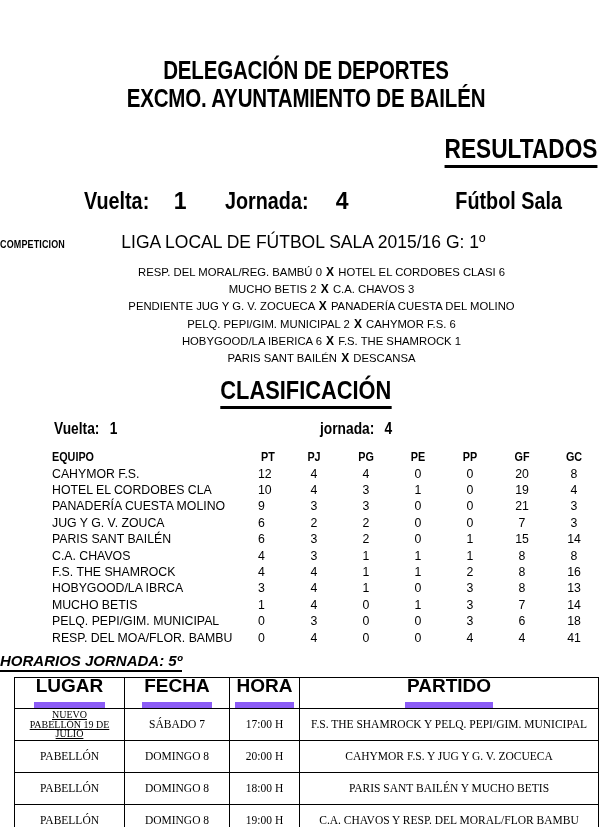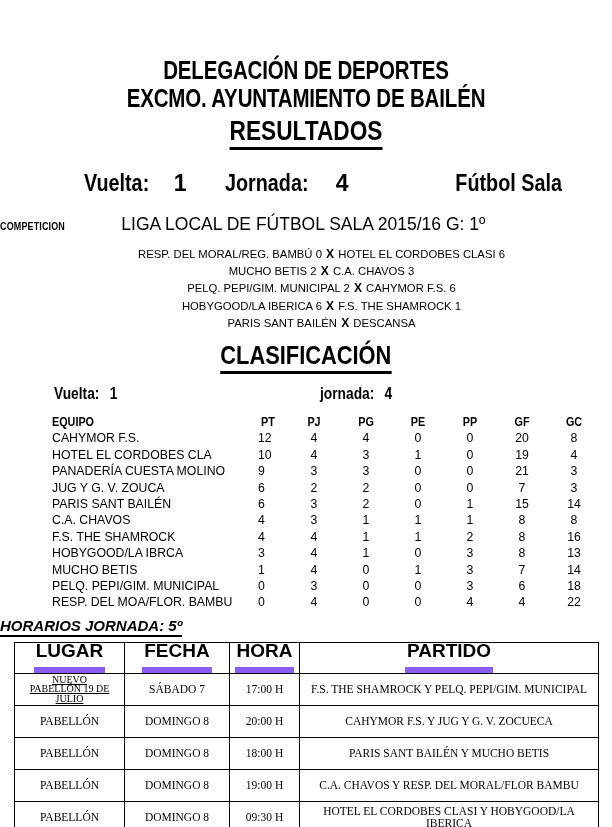--- a/index.html
+++ b/index.html
@@ -32,22 +32,22 @@
     font-family: "Liberation Sans Narrow", "Liberation Sans", sans-serif;
     font-weight: bold;
     font-size: 25px;
     letter-spacing: -0.2px;
     line-height: 28px;
     transform: scaleX(0.82);
     transform-origin: center;
     white-space: nowrap;
   }
   .resultados-wrap {
-    text-align: center;
-    margin-top: 4px;
+    text-align: right;
+    margin-top: 22px;
   }
   .resultados {
     display: inline-block;
     font-family: "Liberation Sans Narrow", "Liberation Sans", sans-serif;
     font-weight: bold;
     font-size: 27px;
     line-height: 30px;
     border-bottom: 3px solid #000;
     padding-bottom: 1px;
     transform: scaleX(0.84);
@@ -301,20 +301,21 @@
   </div>
 
   <div class="comp-row">
     <span class="comp-label">COMPETICION</span>
     <span class="comp-value">LIGA LOCAL DE FÚTBOL SALA  2015/16 G: 1º</span>
   </div>
 
   <div class="results" id="results-list">
       <div class="result-line"><span>RESP. DEL MORAL/REG. BAMBÚ 0</span> <span class="result-x">X</span> <span>HOTEL EL CORDOBES CLASI 6</span></div>
       <div class="result-line"><span>MUCHO BETIS 2</span> <span class="result-x">X</span> <span>C.A. CHAVOS 3</span></div>
+      <div class="result-line"><span>PENDIENTE JUG Y G. V. ZOCUECA</span> <span class="result-x">X</span> <span>PANADERÍA CUESTA DEL MOLINO</span></div>
       <div class="result-line"><span>PELQ. PEPI/GIM. MUNICIPAL 2</span> <span class="result-x">X</span> <span>CAHYMOR F.S. 6</span></div>
       <div class="result-line"><span>HOBYGOOD/LA IBERICA 6</span> <span class="result-x">X</span> <span>F.S. THE SHAMROCK 1</span></div>
       <div class="result-line"><span>PARIS SANT BAILÉN</span> <span class="result-x">X</span> <span>DESCANSA</span></div>
     </div>
 
   <div class="clasif-wrap">
     <div class="clasif">CLASIFICACIÓN</div>
   </div>
 
   <div class="clasif-meta">
@@ -449,21 +450,21 @@
         <span class="st-num">-12</span>
       </div>
       <div class="st-row">
         <span class="st-team">RESP. DEL MOA/FLOR. BAMBU</span>
         <span class="st-num pt">0</span>
         <span class="st-num">4</span>
         <span class="st-num">0</span>
         <span class="st-num">0</span>
         <span class="st-num">4</span>
         <span class="st-num">4</span>
-        <span class="st-num">22</span>
+        <span class="st-num">41</span>
         <span class="st-num">-18</span>
       </div>
     </div>
 
   <div class="horarios-wrap">
     <div class="horarios">HORARIOS JORNADA: 5º</div>
   </div>
 
   <div class="sched-wrap">
     <table class="sched">

